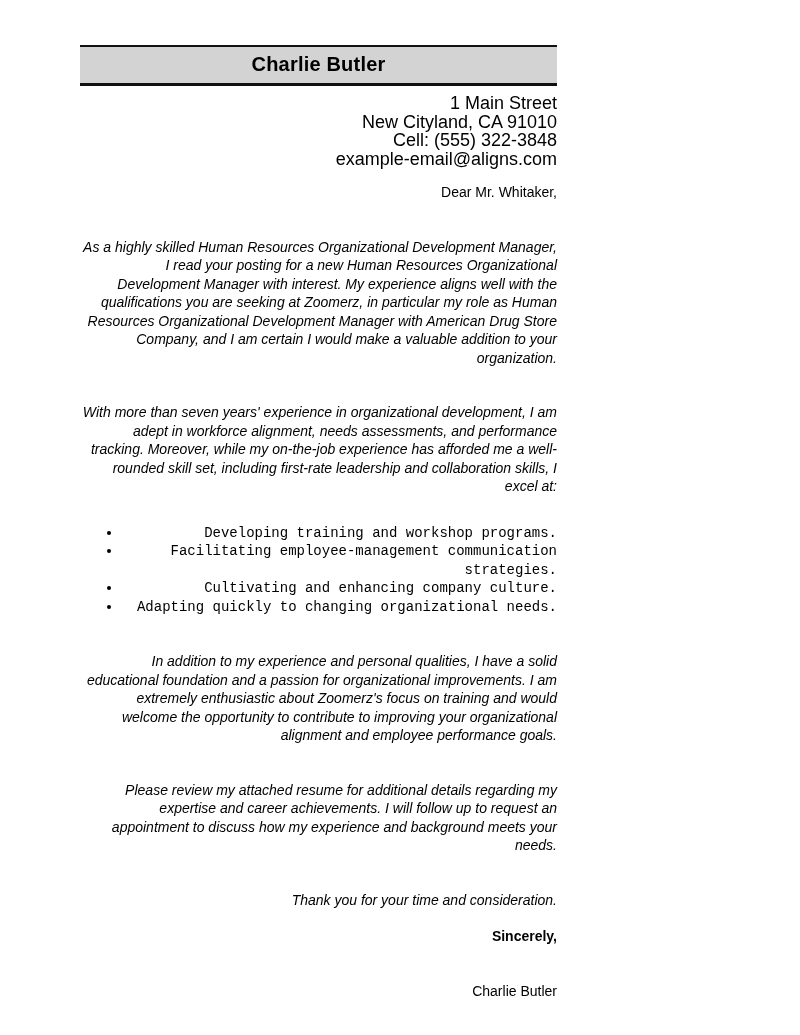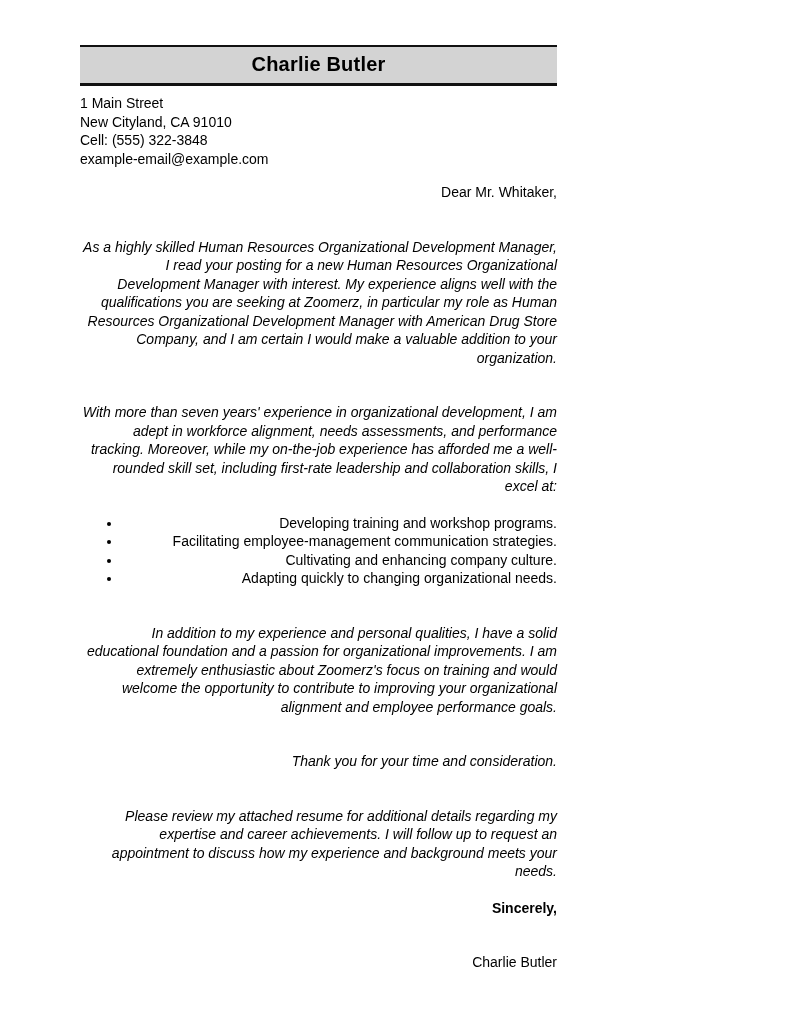--- a/index.html
+++ b/index.html
@@ -34,42 +34,43 @@
   .name-bar h1 {
     font-size: 20px;
     font-weight: bold;
     line-height: 23px;
     letter-spacing: 0.2px;
   }
 
   
   .contact-block {
     margin-top: 8px;
-    text-align: left;
-    font-size: 14px;
+    text-align: right;
+    font-size: 18px;
     line-height: 18.5px;
   }
 
   .contact-block div { white-space: nowrap; }
 
   
   .letter-body {
     font-size: 14px;
     line-height: 18.5px;
     text-align: right;
   }
 
   .salutation { margin-top: 15px; }
 
   .para { margin-top: 36px; font-style: italic; }
 
   ul.skills-list {
-    margin-top: 18px;
+    margin-top: 28px;
     padding-left: 42px;
     list-style-type: disc;
+    font-family: Liberation Mono, monospace;
   }
 
   ul.skills-list li {
     line-height: 18.5px;
   }
 
   .valediction { margin-top: 18px; font-weight: bold; }
 
   .signature { margin-top: 36px; }
 </style>
@@ -79,43 +80,43 @@
 <div class="page">
 
   <div class="name-bar">
     <h1>Charlie Butler</h1>
   </div>
 
   <div class="contact-block">
     <div>1 Main Street</div>
     <div>New Cityland, CA 91010</div>
     <div>Cell: (555) 322-3848</div>
-    <div>example-email@example.com</div>
+    <div>example-email@aligns.com</div>
   </div>
 
   <div class="letter-body">
 
     <div class="salutation">Dear Mr. Whitaker,</div>
 
     <p class="para">As a highly skilled Human Resources Organizational Development Manager, I read your posting for a new Human Resources Organizational Development Manager with interest. My experience aligns well with the qualifications you are seeking at Zoomerz, in particular my role as Human Resources Organizational Development Manager with American Drug Store Company, and I am certain I would make a valuable addition to your organization.</p>
 
     <p class="para">With more than seven years' experience in organizational development, I am adept in workforce alignment, needs assessments, and performance tracking. Moreover, while my on-the-job experience has afforded me a well-rounded skill set, including first-rate leadership and collaboration skills, I excel at:</p>
 
     <ul class="skills-list">
       <li>Developing training and workshop programs.</li>
       <li>Facilitating employee-management communication strategies.</li>
       <li>Cultivating and enhancing company culture.</li>
       <li>Adapting quickly to changing organizational needs.</li>
     </ul>
 
     <p class="para">In addition to my experience and personal qualities, I have a solid educational foundation and a passion for organizational improvements. I am extremely enthusiastic about Zoomerz's focus on training and would welcome the opportunity to contribute to improving your organizational alignment and employee performance goals.</p>
 
+    <p class="para">Please review my attached resume for additional details regarding my expertise and career achievements. I will follow up to request an appointment to discuss how my experience and background meets your needs.</p>
+
     <p class="para">Thank you for your time and consideration.</p>
-
-    <p class="para">Please review my attached resume for additional details regarding my expertise and career achievements. I will follow up to request an appointment to discuss how my experience and background meets your needs.</p>
 
     <div class="valediction">Sincerely,</div>
 
     <div class="signature">Charlie Butler</div>
 
   </div>
 
 </div>
 
 </body></html>

